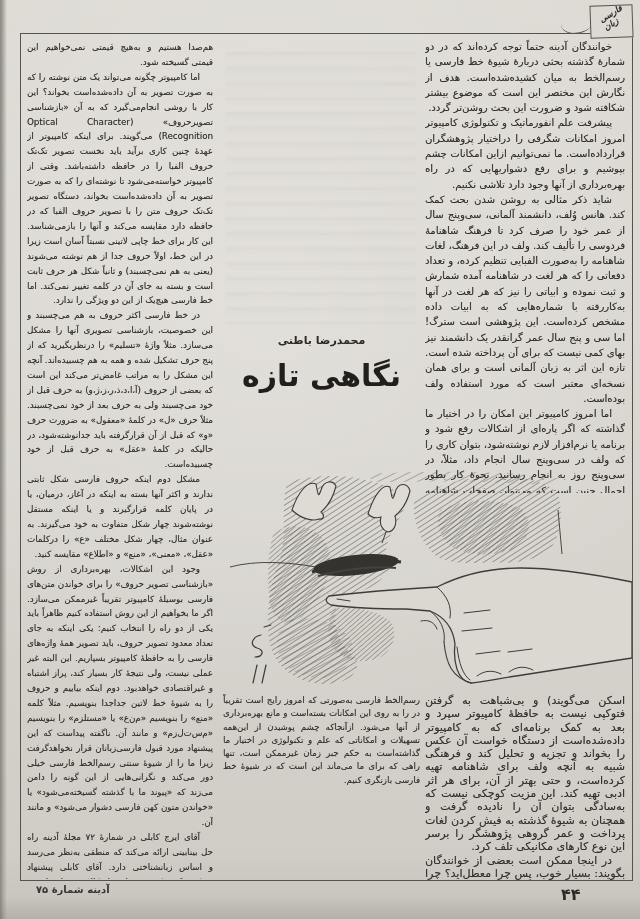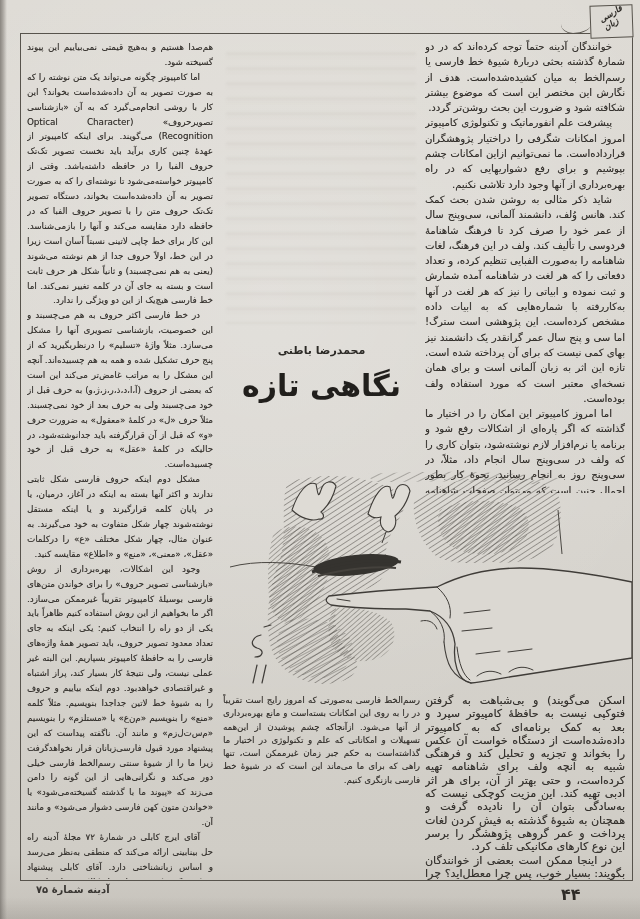--- a/index.html
+++ b/index.html
@@ -51,21 +51,21 @@
   .col p.indent{text-indent:13px;}
   .col-left{left:27px;top:40px;width:186px;height:839px;font-size:8.7px;line-height:14.9px;}
   .col-right-top{left:425px;top:39px;width:200px;height:454px;font-size:10px;line-height:15.3px;}
   .col-right-bottom{left:425px;top:694px;width:200px;height:186px;font-size:11px;line-height:13.3px;}
   .col-mid-bottom{left:223px;top:694px;width:197px;height:186px;font-size:8.6px;line-height:13.3px;}
   
   .article-header{
     position:absolute;left:223px;top:334px;width:197px;
     direction:rtl;text-align:center;color:#211f1c;z-index:2;
   }
-  .author{font-size:11px;font-weight:bold;margin-bottom:12px;color:#2c2a26;margin-top:10px;}
+  .author{font-size:11px;font-weight:bold;margin-bottom:12px;color:#2c2a26;}
   .title-1{font-size:30px;font-weight:bold;margin:10px 0 8px;line-height:34px;}
   .title-2{font-size:22px;font-weight:bold;margin:0;line-height:28px;}
   
   .bleed{
     position:absolute;left:226px;top:52px;width:190px;height:272px;
     background:repeating-linear-gradient(180deg,
       rgba(128,121,112,0.10) 0 3px,
       rgba(128,121,112,0.03) 3px 7px,
       rgba(0,0,0,0) 7px 15px);
     filter:blur(1.3px);opacity:0.6;
@@ -117,21 +117,21 @@
   <header class="article-header">
     <div class="author">محمدرضا باطنی</div>
     <h1 class="title-1">نگاهی تازه</h1>
   </header>
 
   <section class="col col-mid-bottom">
     <p>رسم‌الخط فارسی به‌صورتی که امروز رایج است تقریباً در را به روی این امکانات بسته‌است و مانع بهره‌برداری از آنها می‌شود. ازآنجاکه چشم پوشیدن از این‌همه تسهیلات و امکاناتی که علم و تکنولوژی در اختیار ما گذاشته‌است به حکم جبر زمان غیرممکن است، تنها راهی که برای ما می‌ماند این است که در شیوهٔ خط فارسی بازنگری کنیم.</p>
   </section>
 
   <section class="col col-left">
-    <p>هم‌صدا هستیم و به‌هیچ قیمتی نمی‌بیاییم این پیوند گسیخته شود.</p>
+    <p>هم‌صدا هستیم و به‌هیچ قیمتی نمی‌خواهیم این قیمتی گسیخته شود.</p>
     <p class="indent">اما کامپیوتر چگونه می‌تواند یک متن نوشته را که به صورت تصویر به آن داده‌شده‌است بخواند؟ این کار با روشی انجام‌می‌گیرد که به آن «بازشناسی تصویرحروف» (Optical Character Recognition) می‌گویند. برای اینکه کامپیوتر از عهدهٔ چنین کاری برآید باید نخست تصویر تک‌تک حروف الفبا را در حافظه داشته‌باشد. وقتی از کامپیوتر خواسته‌می‌شود تا نوشته‌ای را که به صورت تصویر به آن داده‌شده‌است بخواند، دستگاه تصویر تک‌تک حروف متن را با تصویر حروف الفبا که در حافظه دارد مقایسه می‌کند و آنها را بازمی‌شناسد. این کار برای خط چاپی لاتینی نسبتاً آسان است زیرا در این خط، اولاً حروف جدا از هم نوشته می‌شوند (یعنی به هم نمی‌چسبند) و ثانیاً شکل هر حرف ثابت است و بسته به جای آن در کلمه تغییر نمی‌کند. اما خط فارسی هیچ‌یک از این دو ویژگی را ندارد.</p>
     <p class="indent">در خط فارسی اکثر حروف به هم می‌چسبند و این خصوصیت، بازشناسی تصویری آنها را مشکل می‌سازد. مثلاً واژهٔ «تسلیم» را درنظربگیرید که از پنج حرف تشکیل شده و همه به هم چسبیده‌اند. آنچه این مشکل را به مراتب غامض‌تر می‌کند این است که بعضی از حروف (آ،ا،د،ذ،ر،ز،ژ،و) به حرف قبل از خود می‌چسبند ولی به حرف بعد از خود نمی‌چسبند. مثلاً حرف «ل» در کلمهٔ «معقول» به ضرورت حرف «و» که قبل از آن قرارگرفته باید جدانوشته‌شود، در حالیکه در کلمهٔ «عقل» به حرف قبل از خود چسبیده‌است.</p>
     <p class="indent">مشکل دوم اینکه حروف فارسی شکل ثابتی ندارند و اکثر آنها بسته به اینکه در آغاز، درمیان، یا در پایان کلمه قرارگیرند و یا اینکه مستقل نوشته‌شوند چهار شکل متفاوت به خود می‌گیرند. به عنوان مثال، چهار شکل مختلف «ع» را درکلمات «عقل»، «معنی»، «منع» و «اطلاع» مقایسه کنید.</p>
     <p class="indent">وجود این اشکالات، بهره‌برداری از روش «بازشناسی تصویر حروف» را برای خواندن متن‌های فارسی بوسیلهٔ کامپیوتر تقریباً غیرممکن می‌سازد. اگر ما بخواهیم از این روش استفاده کنیم ظاهراً باید یکی از دو راه را انتخاب کنیم: یکی اینکه به جای تعداد معدود تصویر حروف، باید تصویر همهٔ واژه‌های فارسی را به حافظهٔ کامپیوتر بسپاریم. این البته غیر عملی نیست، ولی نتیجهٔ کار بسیار کند، پراز اشتباه و غیراقتصادی خواهدبود. دوم اینکه بیاییم و حروف را به شیوهٔ خط لاتین جداجدا بنویسیم. مثلاً کلمه «منع» را بنویسیم «م‌ن‌ع» یا «مستلزم» را بنویسیم «م‌س‌ت‌ل‌زم» و مانند آن. ناگفته پیداست که این پیشنهاد مورد قبول فارسی‌زبانان قرار نخواهدگرفت زیرا ما را از شیوهٔ سنتی رسم‌الخط فارسی خیلی دور می‌کند و نگرانی‌هایی از این گونه را دامن می‌زند که «پیوند ما با گذشته گسیخته‌می‌شود» یا «خواندن متون کهن فارسی دشوار می‌شود» و مانند آن.</p>
     <p class="indent">آقای ایرج کابلی در شمارهٔ ۷۲ مجلهٔ آدینه راه حل بینابینی ارائه می‌کند که منطقی به‌نظر می‌رسد و اساس زبانشناختی دارد. آقای کابلی پیشنهاد می‌کند اکنون‌که به علت اشکالات خط فارسی «بازشناسی تصویر</p>
   </section>
 
   <svg class="illustration" viewBox="0 0 404 235" aria-hidden="true">
     <defs>
       <pattern id="hA" patternUnits="userSpaceOnUse" width="4.6" height="4.6" patternTransform="rotate(57)">

